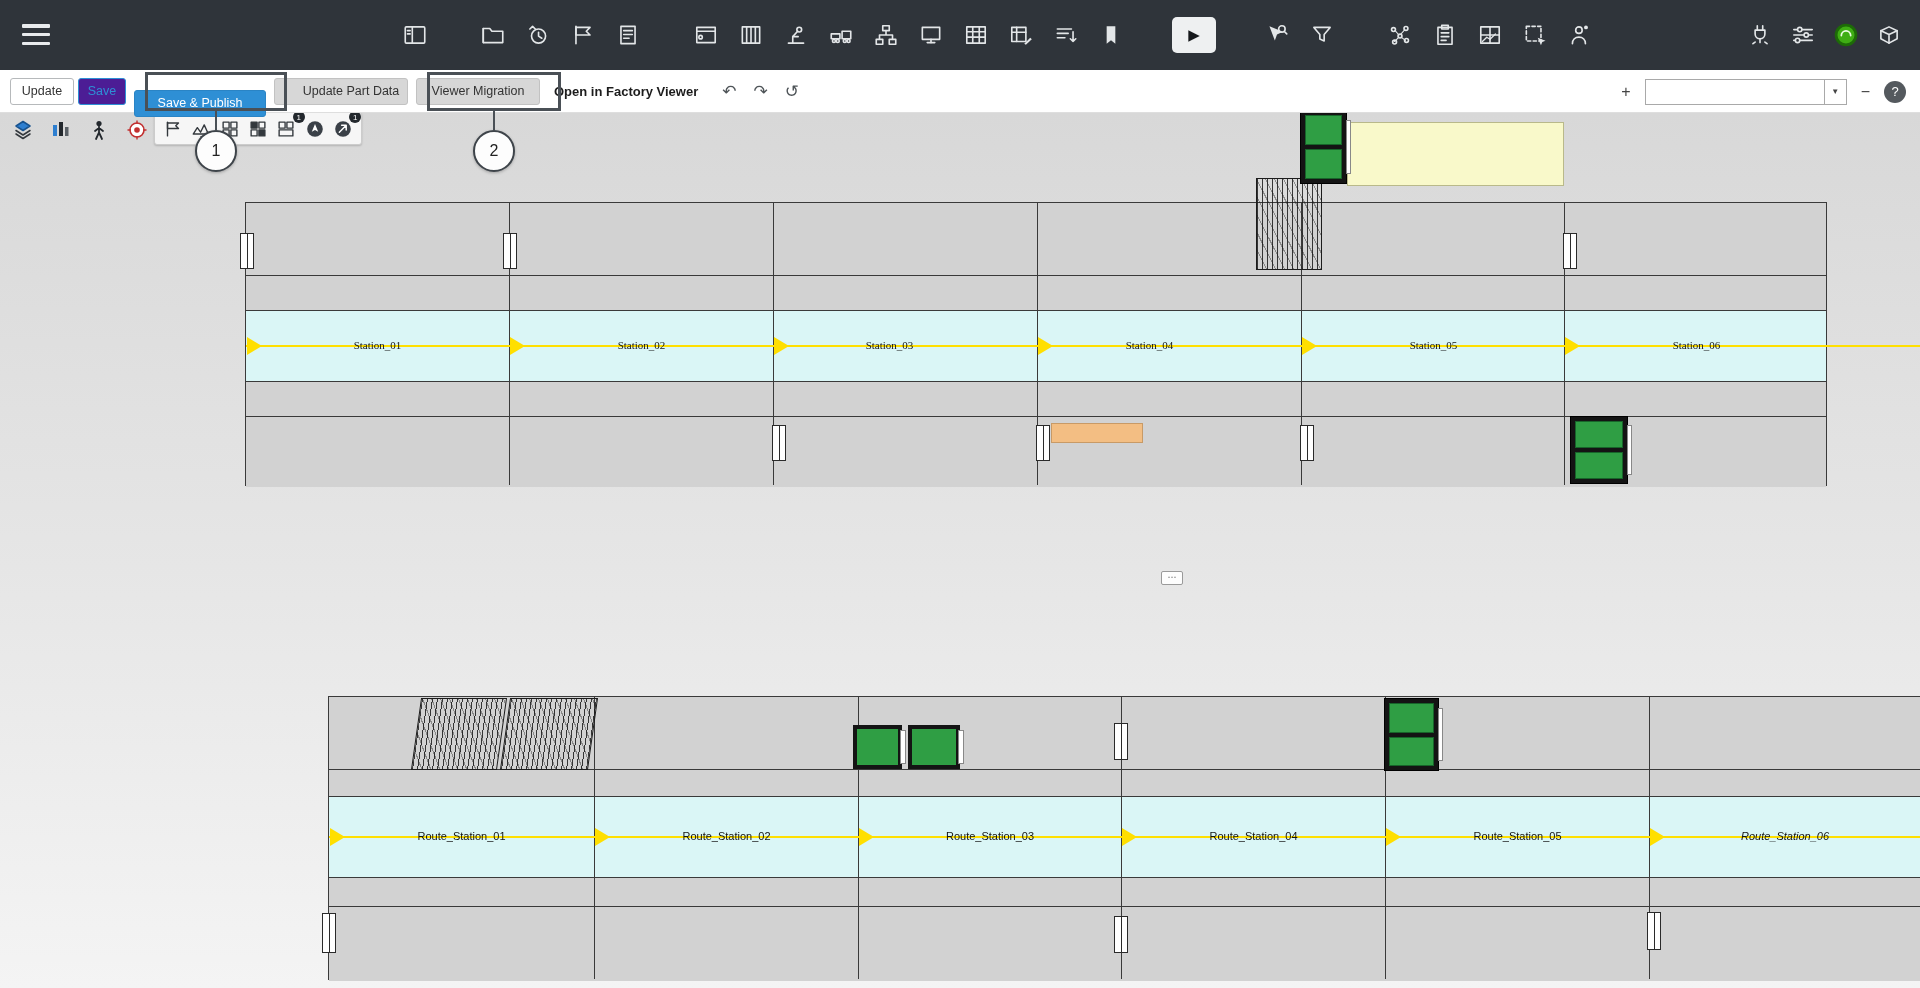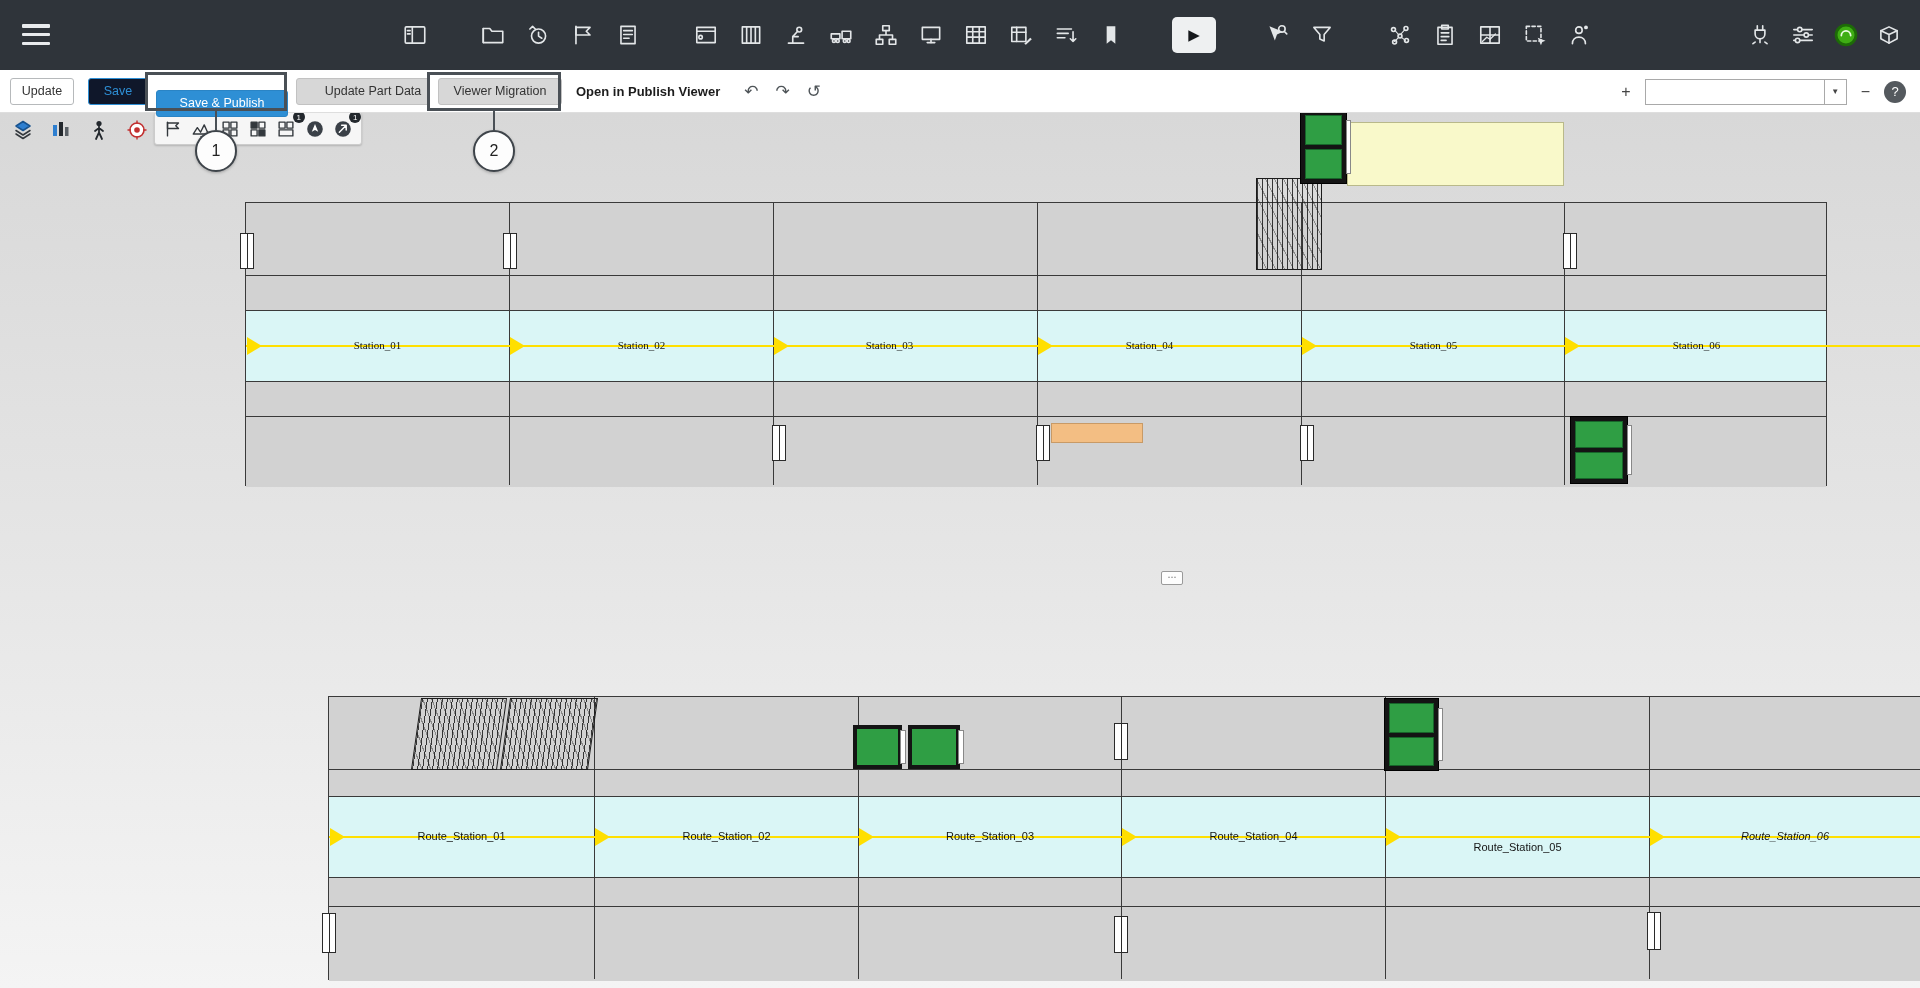--- a/index.html
+++ b/index.html
@@ -14,21 +14,21 @@
   .tbi{width:34px;height:34px;background:none;border:none;display:flex;align-items:center;justify-content:center;cursor:pointer;padding:0;}
   .tbi svg{stroke:#e3e6e8;fill:none;stroke-width:1.5;stroke-linecap:round;stroke-linejoin:round;}
   .sp{width:22px;}
   .play-btn{width:44px;height:36px;background:#eef0f1;border:none;border-radius:5px;display:flex;align-items:center;justify-content:center;font-size:15px;color:#15181b;cursor:pointer;font-family:inherit;}
   .tb-right{position:absolute;right:14px;top:0;height:70px;display:flex;align-items:center;gap:9px;}
 
   
   .toolbar2{position:absolute;left:0;top:70px;width:1920px;height:43px;background:#ffffff;border-bottom:1px solid #dedede;display:flex;align-items:center;z-index:40;}
   .btn{height:27px;border-radius:3px;font-size:12.5px;display:flex;align-items:center;justify-content:center;cursor:pointer;font-family:inherit;white-space:nowrap;}
   .btn-close{width:64px;margin-left:10px;background:#fff;border:1px solid #b6b9bb;color:#333;}
-  .btn-save{width:60px;margin-left:14px;background:#0f172a;border:1px solid #2e8fd5;color:#2e8fd5;}
+  .btn-save{width:48px;margin-left:4px;background:#4c1d95;border:1px solid #2e8fd5;color:#2e8fd5;}
   .btn-primary{width:132px;margin-left:8px;background:#2e8fd5;border:1px solid #2a84c5;color:#fff;font-weight:400;margin-top:24px;}
   .btn-gray{background:#d7d7d7;border:1px solid #c2c2c2;color:#333;}
   .btn-update{width:134px;margin-left:8px;padding-left:20px;}
   .btn-trigger{width:124px;margin-left:8px;}
   .viewer-label{margin-left:14px;font-size:13px;font-weight:700;color:#1c1c1c;cursor:pointer;}
   .hist{margin-left:24px;display:flex;gap:17px;color:#4e5458;font-size:17px;}
   .hist span{cursor:pointer;line-height:1;}
   .tb2-right{position:absolute;right:14px;top:0;height:43px;display:flex;align-items:center;gap:14px;}
   .plus-g,.minus-g{font-size:16px;color:#444;cursor:pointer;line-height:1;}
   .combo{width:202px;height:26px;background:#fff;border:1px solid #a9a9a9;position:relative;cursor:pointer;}
@@ -298,21 +298,21 @@
         </button>
     </div>
   </header>
 
   <div class="toolbar2">
     <button class="btn btn-close">Update</button>
     <button class="btn btn-save">Save</button>
     <button class="btn btn-primary">Save &amp; Publish</button>
     <button class="btn btn-gray btn-update">Update Part Data</button>
     <button class="btn btn-gray btn-trigger">Viewer Migration</button>
-    <span class="viewer-label">Open in Publish Viewer</span>
+    <span class="viewer-label">Open in Factory Viewer</span>
     <div class="hist">
       <span>↶</span>
       <span>↷</span>
       <span>↺</span>
     </div>
     <div class="tb2-right">
       <span class="plus-g">+</span>
       <div class="combo">
         <span></span>
         <span class="carrow">▼</span>
@@ -482,21 +482,21 @@
     <div class="farrow" style="left:1px;top:131px;"></div>
     <div class="farrow" style="left:266px;top:131px;"></div>
     <div class="farrow" style="left:530px;top:131px;"></div>
     <div class="farrow" style="left:793px;top:131px;"></div>
     <div class="farrow" style="left:1057px;top:131px;"></div>
     <div class="farrow" style="left:1321px;top:131px;"></div>
     <span class="stlabel" style="left:0;width:265px;top:133px;">Route_Station_01</span>
     <span class="stlabel" style="left:266px;width:263px;top:133px;">Route_Station_02</span>
     <span class="stlabel" style="left:530px;width:262px;top:133px;">Route_Station_03</span>
     <span class="stlabel" style="left:793px;width:263px;top:133px;">Route_Station_04</span>
-    <span class="stlabel" style="left:1057px;width:263px;top:144px;">Route_Station_05</span>
+    <span class="stlabel" style="left:1057px;width:263px;top:133px;">Route_Station_05</span>
     <span class="stlabel" style="left:1321px;width:270px;top:133px;font-style:italic;">Route_Station_06</span>
     <div class="slat" style="left:785px;top:26px;height:37px;"></div>
     <div class="slat" style="left:-7px;top:216px;height:40px;"></div>
     <div class="slat" style="left:785px;top:219px;height:37px;"></div>
     <div class="slat" style="left:1318px;top:215px;height:38px;"></div>
   </div>
 
   <div class="wf iso" style="left:416px;top:698px;width:86px;height:72px;"></div>
   <div class="wf iso" style="left:505px;top:698px;width:88px;height:72px;"></div>
   <div class="gbox" style="left:853px;top:725px;width:49px;height:44px;">

